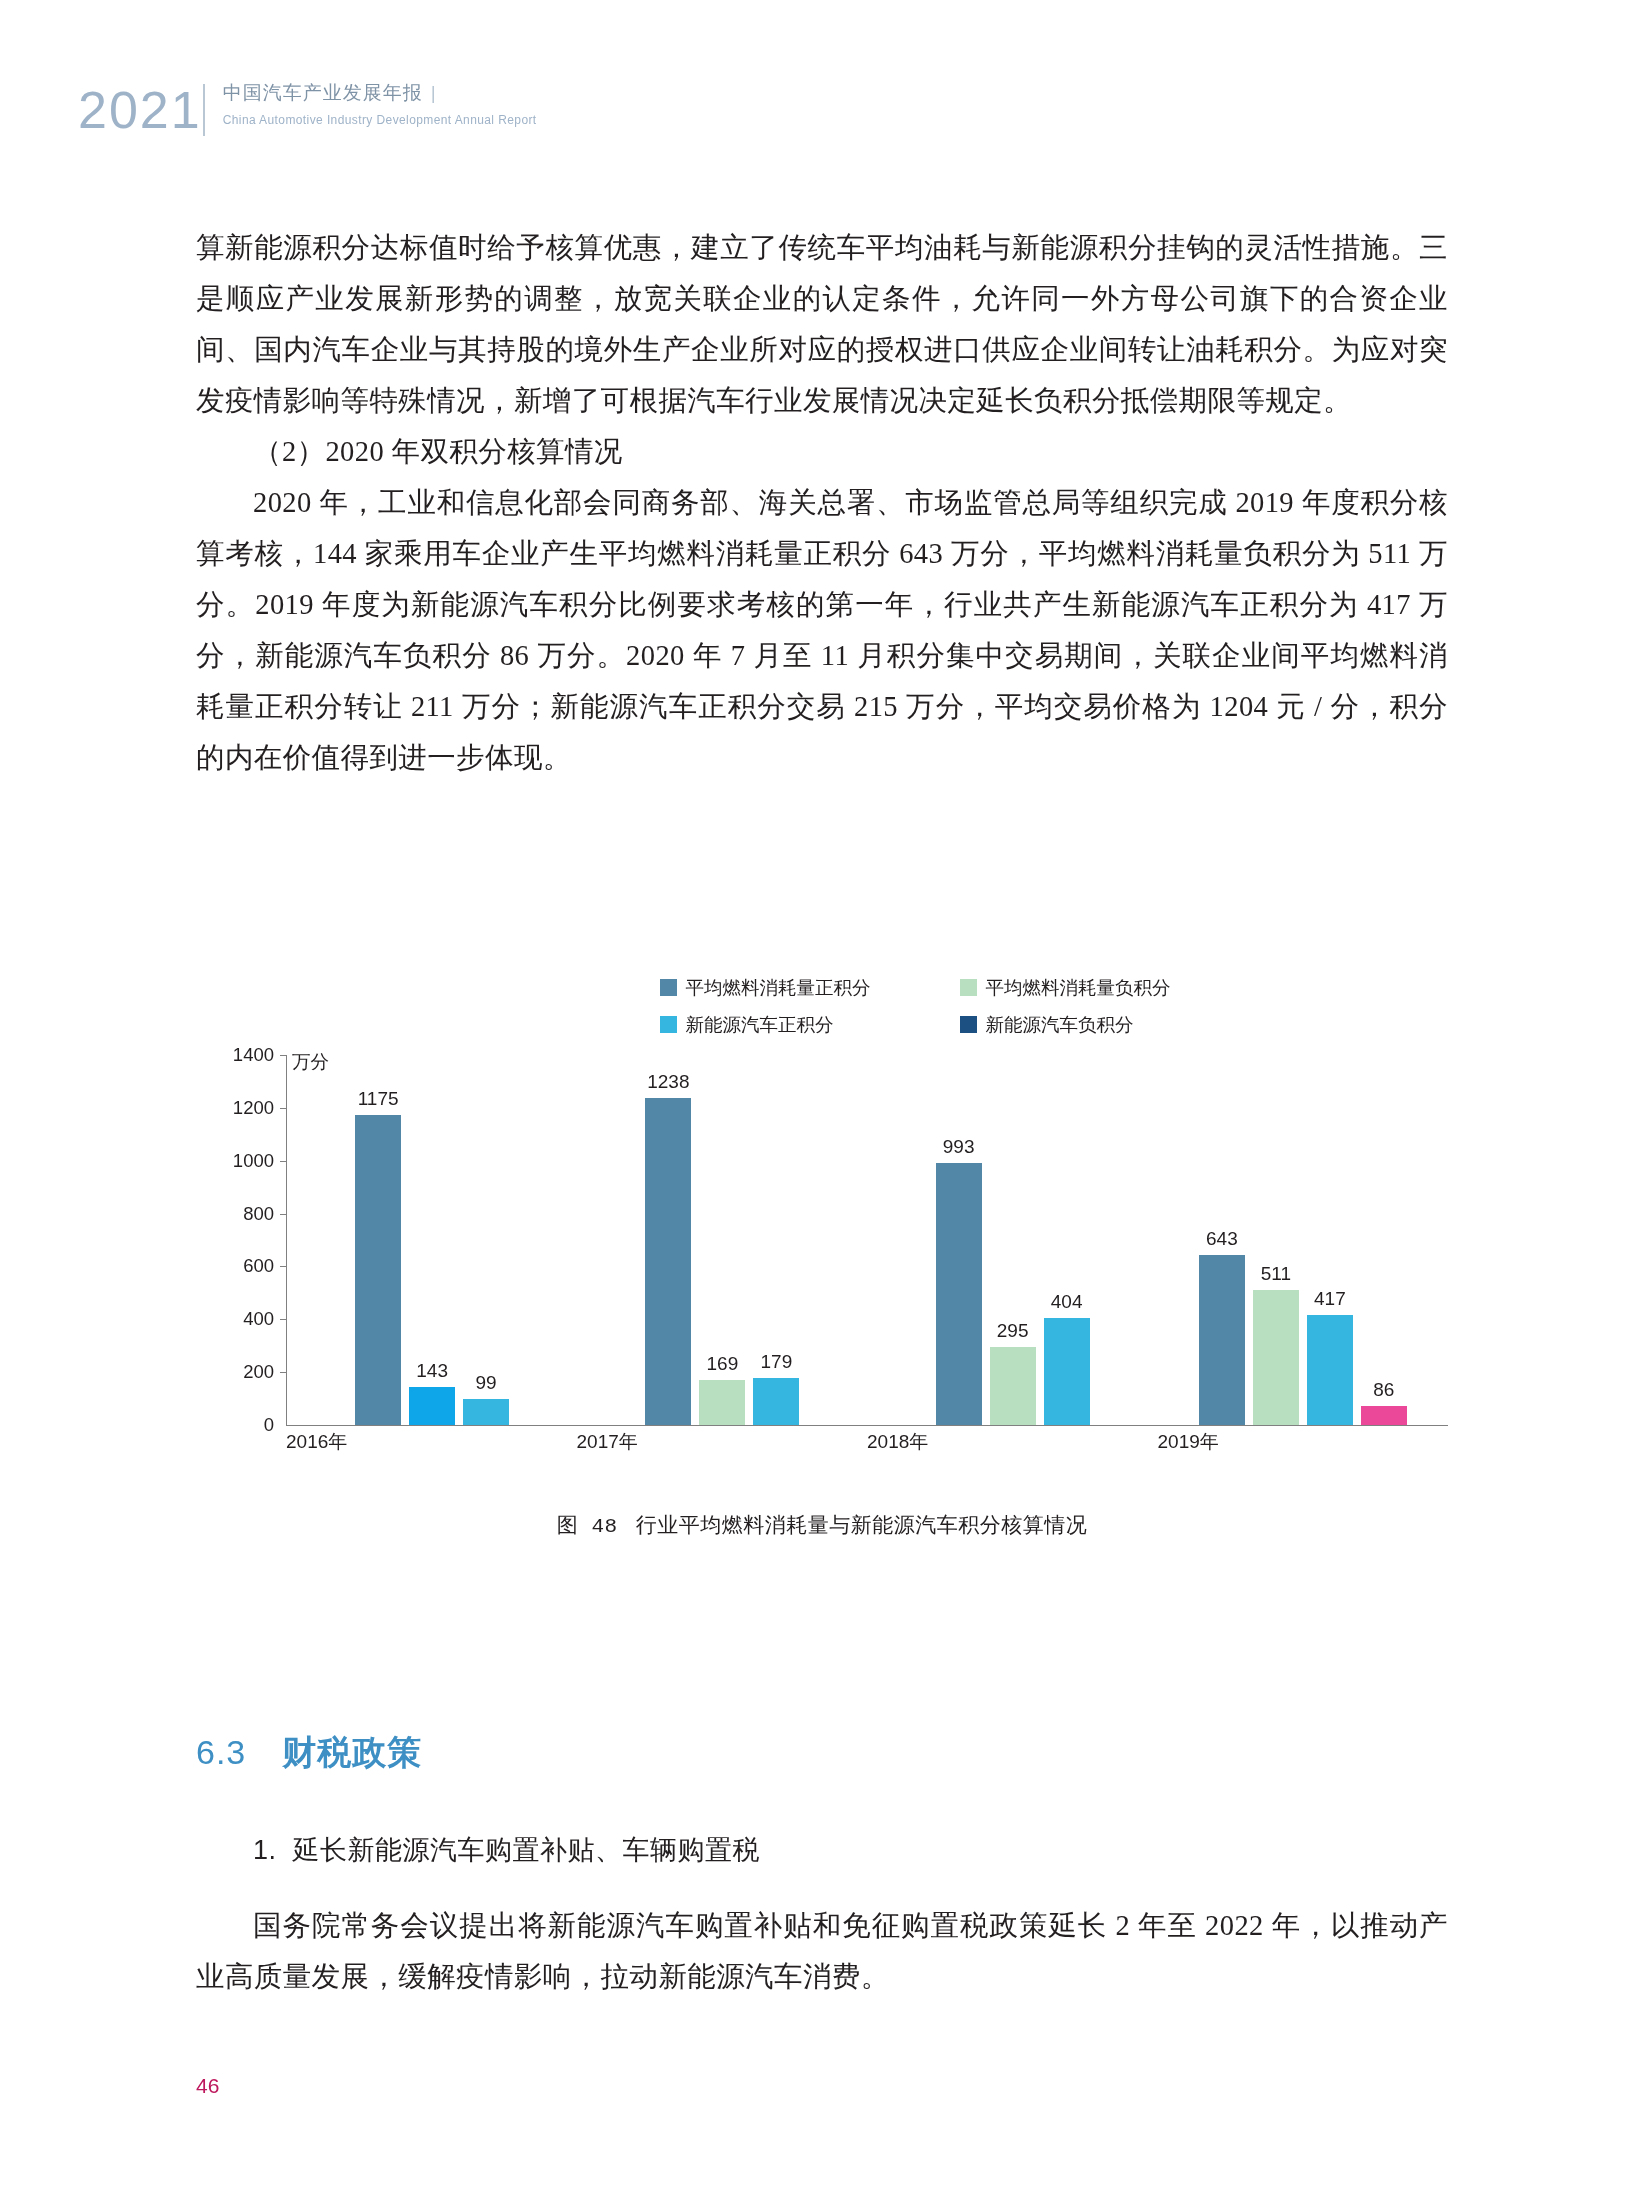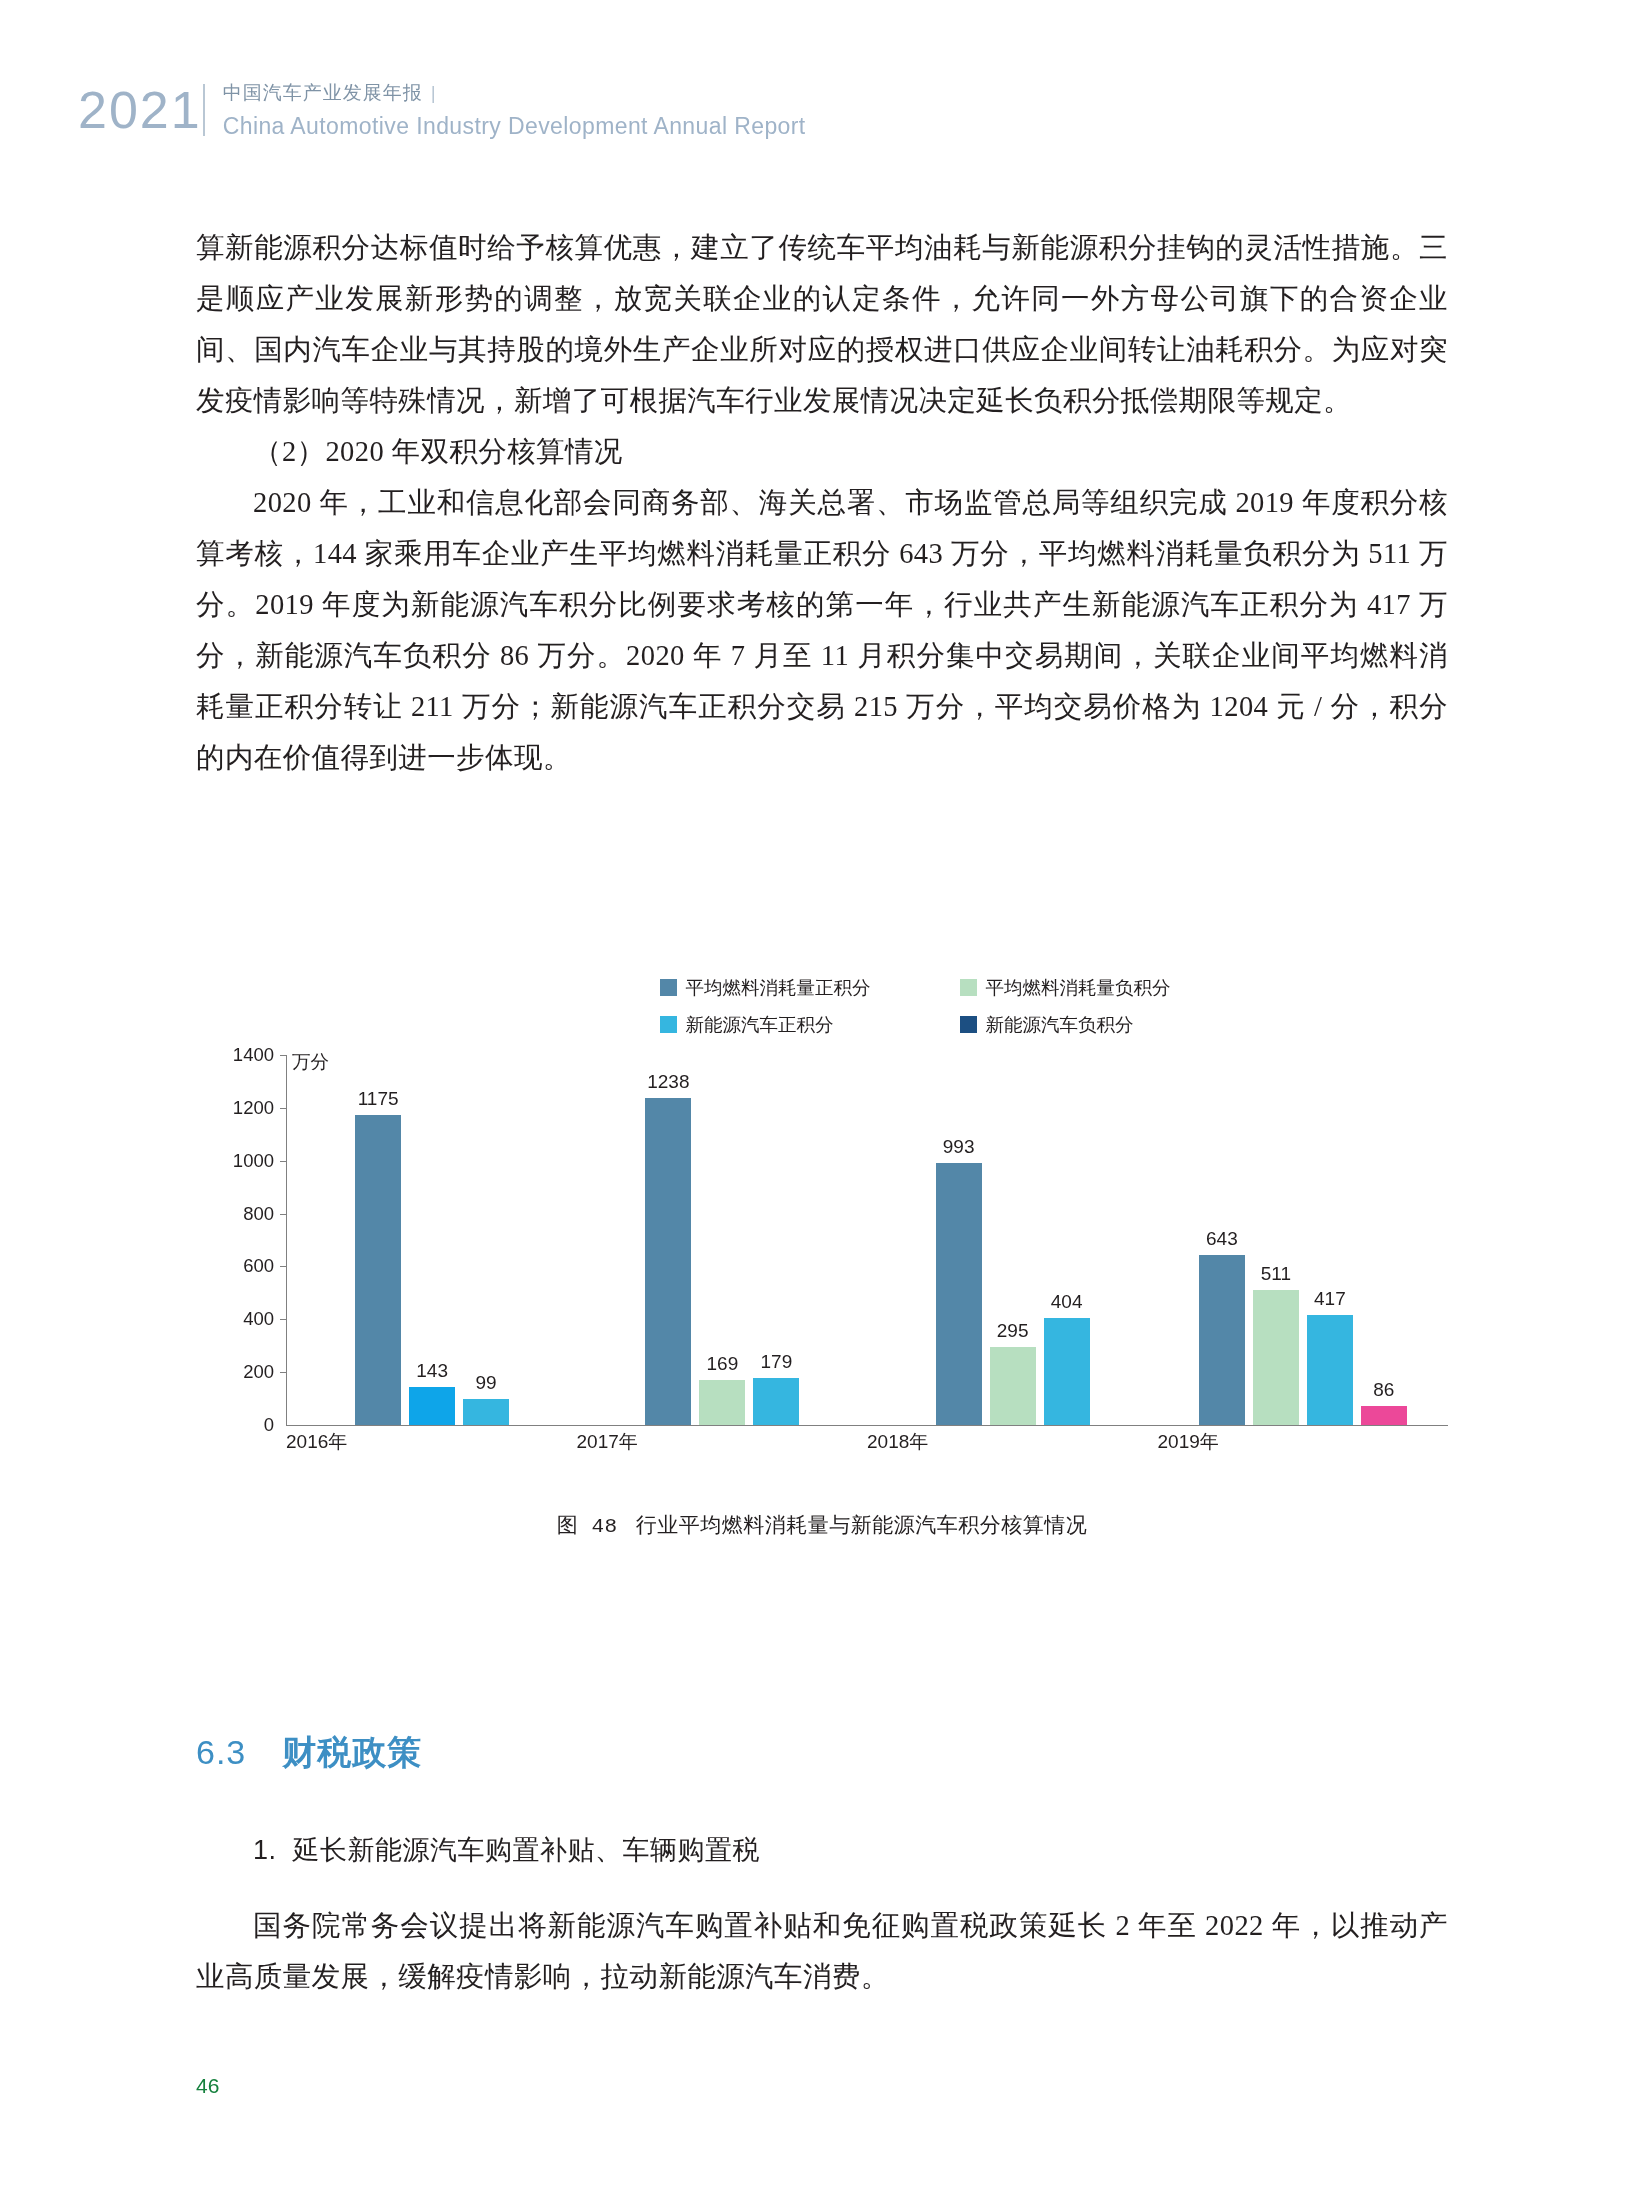--- a/index.html
+++ b/index.html
@@ -50,21 +50,21 @@
     color: #7f93a6;
     letter-spacing: 1px;
     line-height: 1.4;
   }
   .header-cn .bar {
     color: #b9c7d4;
     padding-left: 4px;
   }
   .header-en {
     font-family: "Liberation Sans", sans-serif;
-    font-size: 23px;
+    font-size: 12px;
     color: #9fb3c8;
     letter-spacing: 0.4px;
     margin-top: 6px;
   }
 
   
   .content {
     position: absolute;
     top: 222px;
     left: 196px;
@@ -231,21 +231,21 @@
     top: 1900px;
     left: 196px;
     width: 1252px;
   }
   .page-number {
     position: absolute;
     left: 196px;
     top: 2074px;
     font-family: "Liberation Sans", sans-serif;
     font-size: 21px;
-    color: #15803d;
+    color: #be185d;
   }
 </style>
 </head>
 <body>
 
 <div class="page">
 
   <div class="header">
     <div class="header-year">2021</div>
     <div class="header-titles">

